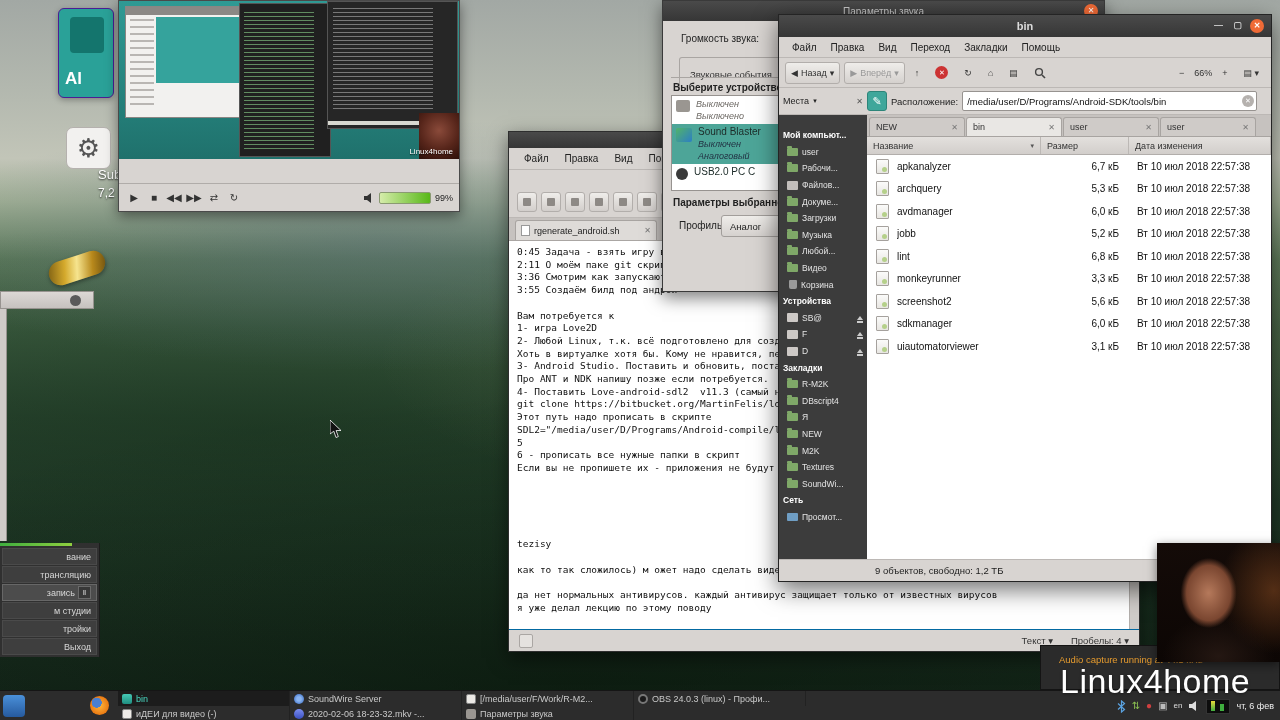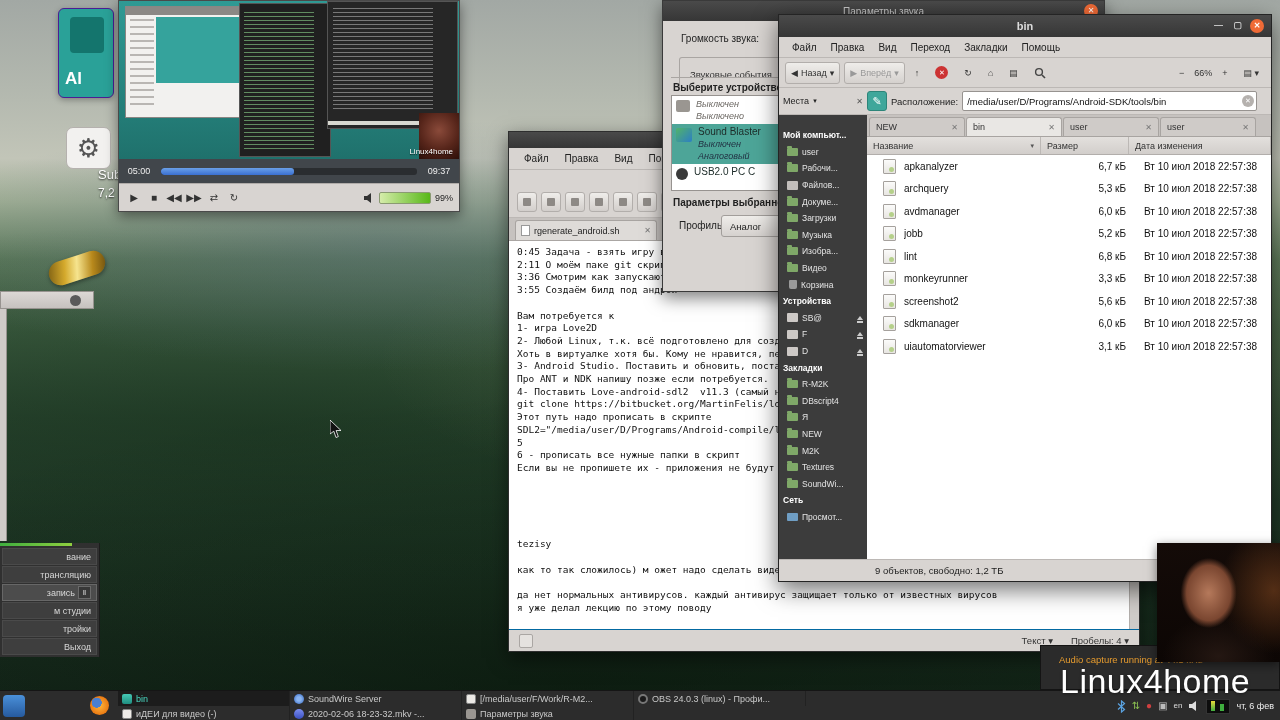--- a/index.html
+++ b/index.html
@@ -151,21 +151,21 @@
   .ftab{height:19px;width:96px;background:#cfcbc8;border:1px solid #a8a4a1;border-bottom:none;border-radius:3px 3px 0 0;display:flex;align-items:center;padding:0 6px;font-size:9px;color:#333;margin-right:1px}
   .ftab.active{background:#e9e7e4}
   .ftab .tab-close{margin-left:auto;color:#777;font-size:8px}
   #caja-cols{position:absolute;left:88px;top:122px;right:0;height:18px;background:linear-gradient(#e3e0dd,#d2cecb);border-bottom:1px solid #b2aeab;display:flex;font-size:9px;color:#333}
   .colh{border-right:1px solid #bcb8b5;display:flex;align-items:center;padding:0 6px}
   #col-name{width:174px}
   #col-name .sort{margin-left:auto;font-size:7px;color:#555}
   #col-size{width:88px;justify-content:flex-start}
   #col-date{flex:1}
   #caja-list{position:absolute;left:88px;top:140px;right:0;bottom:22px;background:#fff;overflow:hidden}
-  .frow{display:flex;align-items:center;height:22.5px;padding-left:16px;font-size:10px;color:#111}
+  .frow{display:flex;align-items:center;height:22.5px;padding-left:9px;font-size:10px;color:#111}
   .fico{width:13px;height:15px;background:linear-gradient(#fbfbfa,#e8e6e2);border:1px solid #a5a19d;border-radius:1px;margin-right:8px;position:relative;flex:none}
   .fico::after{content:"";position:absolute;right:1px;bottom:1px;width:5px;height:5px;border-radius:50%;background:#b5d08a}
   .fname{width:140px;white-space:nowrap;overflow:hidden}
   .fsize{width:88px;text-align:right;padding-right:6px}
   .fdate{padding-left:12px;white-space:nowrap}
   #caja-status{position:absolute;left:0;bottom:0;right:0;height:22px;background:#d8d4d1;border-top:1px solid #bcb8b5;display:flex;align-items:center;font-size:9.5px;color:#222;padding-left:96px}
 
   
   #swire{left:1040px;top:645px;width:240px;height:45px;background:#2b2b2b;border:1px solid #141414;z-index:55}
   #swire .sw-text{position:absolute;left:18px;top:8px;color:#e69b2e;font-size:9.5px}
@@ -271,27 +271,20 @@
     </div>
     <div class="term1">
         <div class="t-lines"></div>
       </div>
     <div class="term2">
       <div class="t-lines"></div>
       <div class="t-status"></div>
     </div>
     <div class="pv-face"></div>
     <span class="pv-watermark">Linux4home</span>
-  </div>
-  <div id="pv-seek">
-    <span class="time">05:00</span>
-    <div id="pv-track">
-        <div id="pv-fill" style="width: 52%;"></div>
-      </div>
-    <span class="time">09:37</span>
   </div>
   <div id="pv-controls">
     <span style="display:flex;gap:2px">
 
     <span class="pc-btn">▶</span>
         <span class="pc-btn">■</span>
         <span class="pc-btn">◀◀</span>
         <span class="pc-btn">▶▶</span>
         <span class="pc-btn">⇄</span>
         <span class="pc-btn">↻</span>
@@ -524,21 +517,21 @@
       </div>
 
       <div class="srow folder">
         <span class="si folder"></span>
         <span class="slabel">Музыка</span>
 
       </div>
 
       <div class="srow folder">
         <span class="si folder"></span>
-        <span class="slabel">Изобра...</span>
+        <span class="slabel">Любой...</span>
 
       </div>
 
       <div class="srow folder">
         <span class="si folder"></span>
         <span class="slabel">Видео</span>
 
       </div>
 
       <div class="srow trash">

